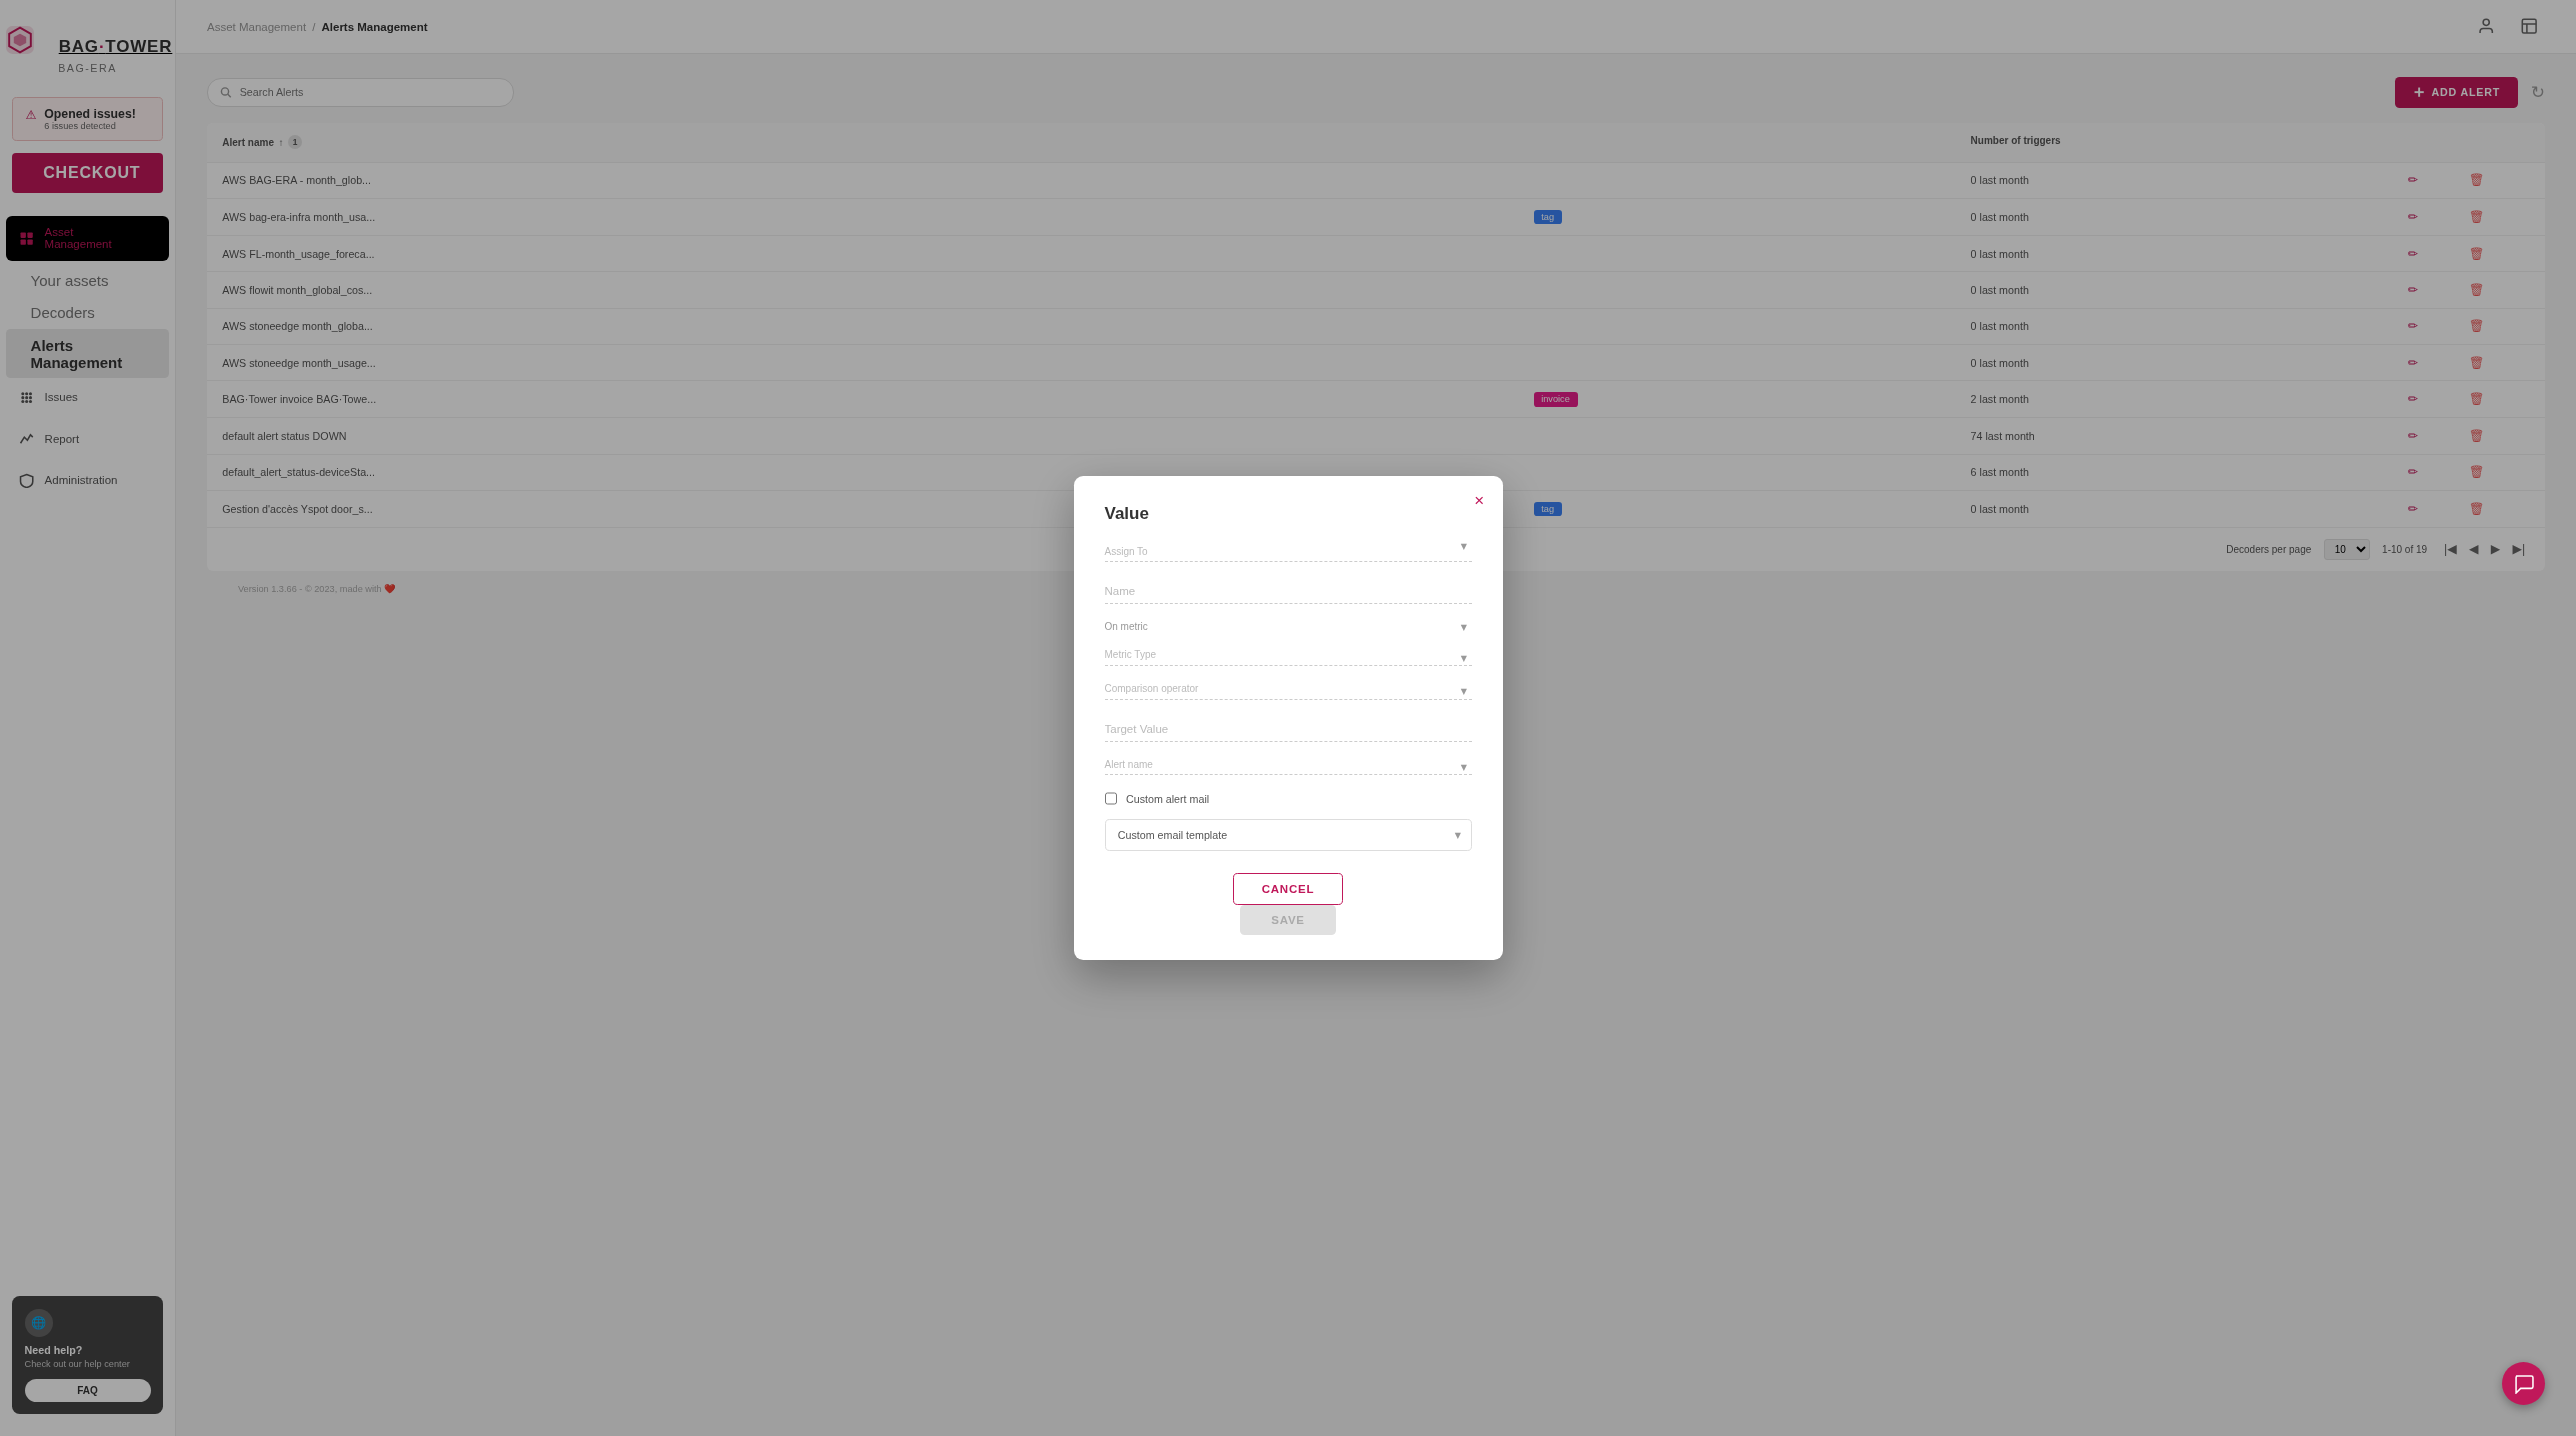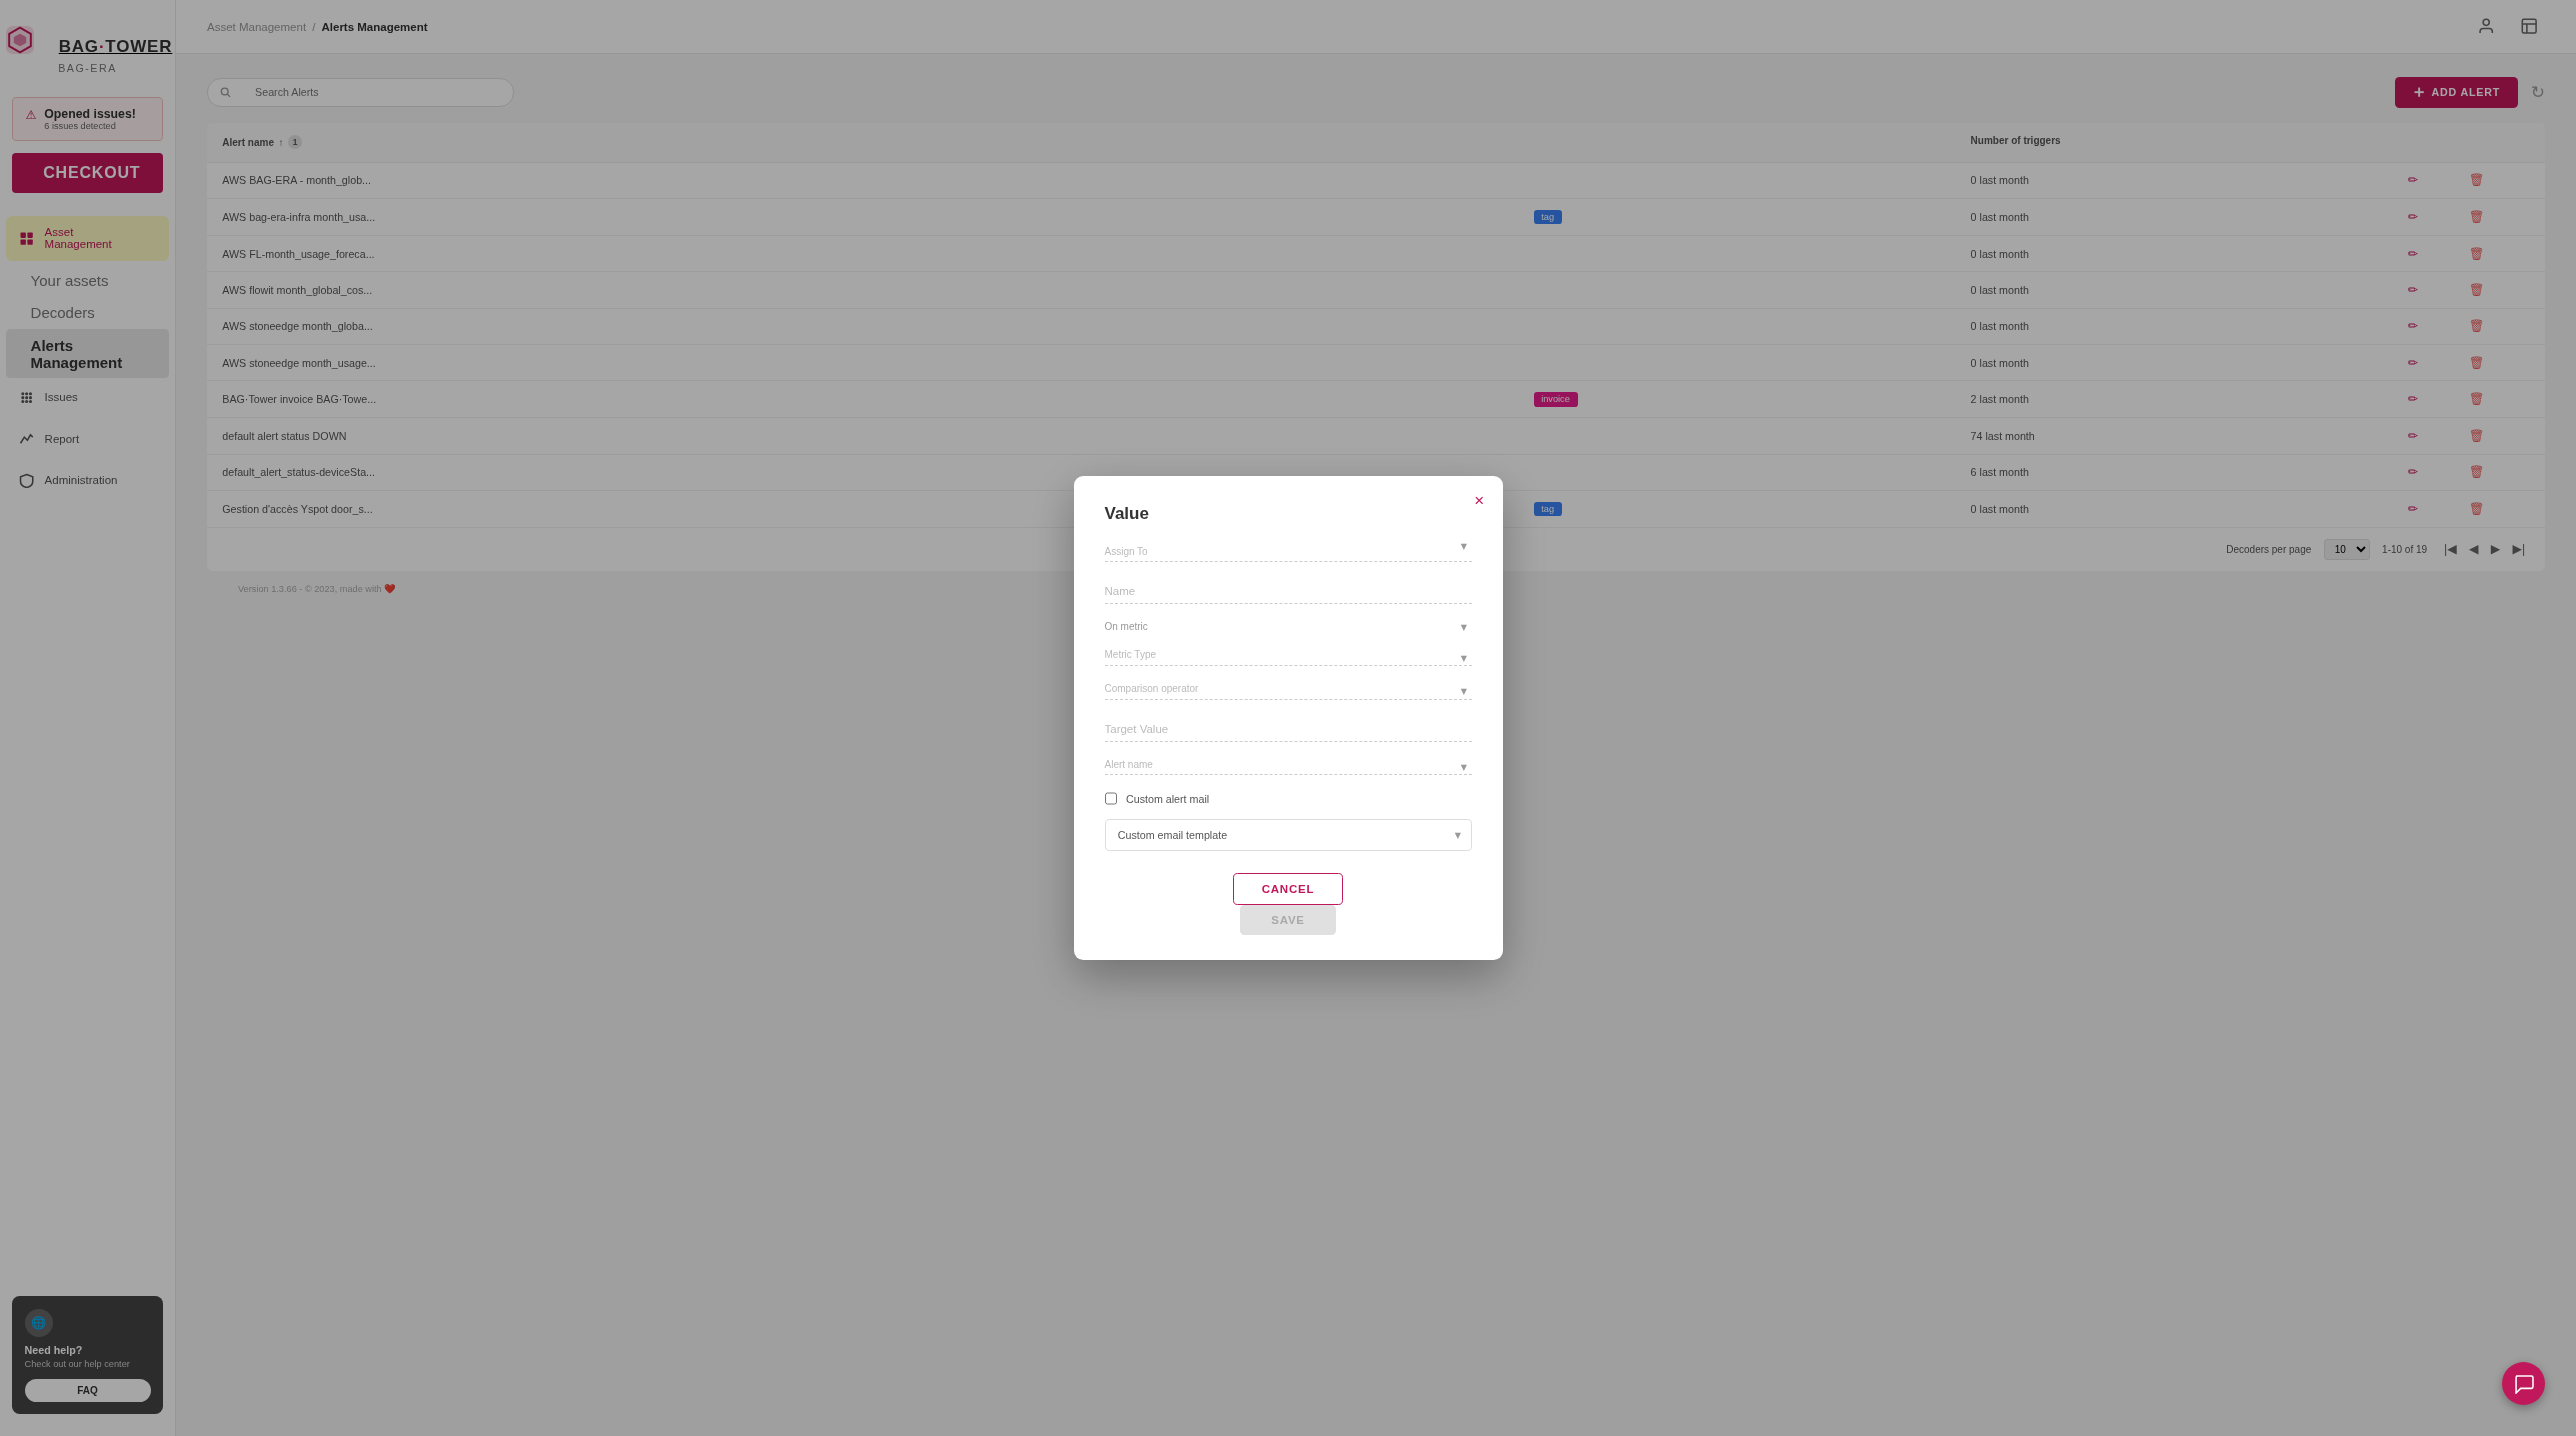--- a/index.html
+++ b/index.html
@@ -105,21 +105,21 @@
       align-items: center;
       gap: 9.2px;
       padding: 10.7px 12.3px;
       border-radius: 6.1px;
       cursor: pointer;
       margin-bottom: 3.1px;
       font-size: 11.5px;
       color: #555;
     }
     .nav-item.active {
-      background: #fef9c3;
+      background: #000000;
       color: #c0185a;
       align-items: center;
     }
     .nav-item .nav-icon {
       width: 17px;
       height: 17px;
       display: flex;
       align-items: center;
       justify-content: center;
     }
@@ -238,21 +238,21 @@
       margin-bottom: 15.3px;
       gap: 12.3px;
     }
     .search-box {
       display: flex;
       align-items: center;
       background: #fff;
       border: 0.8px solid #ddd;
       border-radius: 14px;
       padding: 7.7px 12.3px;
-      gap: 24px;
+      gap: 8px;
       flex: 1;
       max-width: 307px;
     }
     .search-input {
       border: none;
       outline: none;
       font-size: 10.7px;
       color: #999;
       background: transparent;
       width: 100%;

